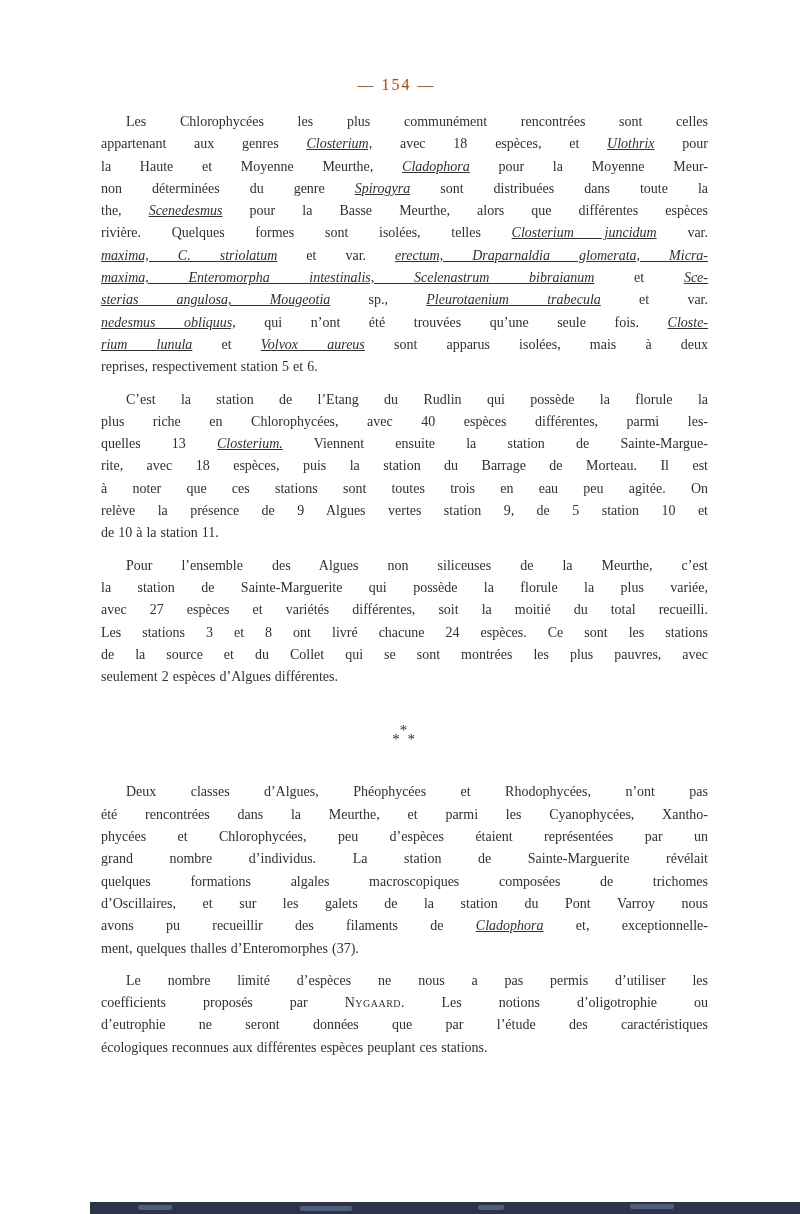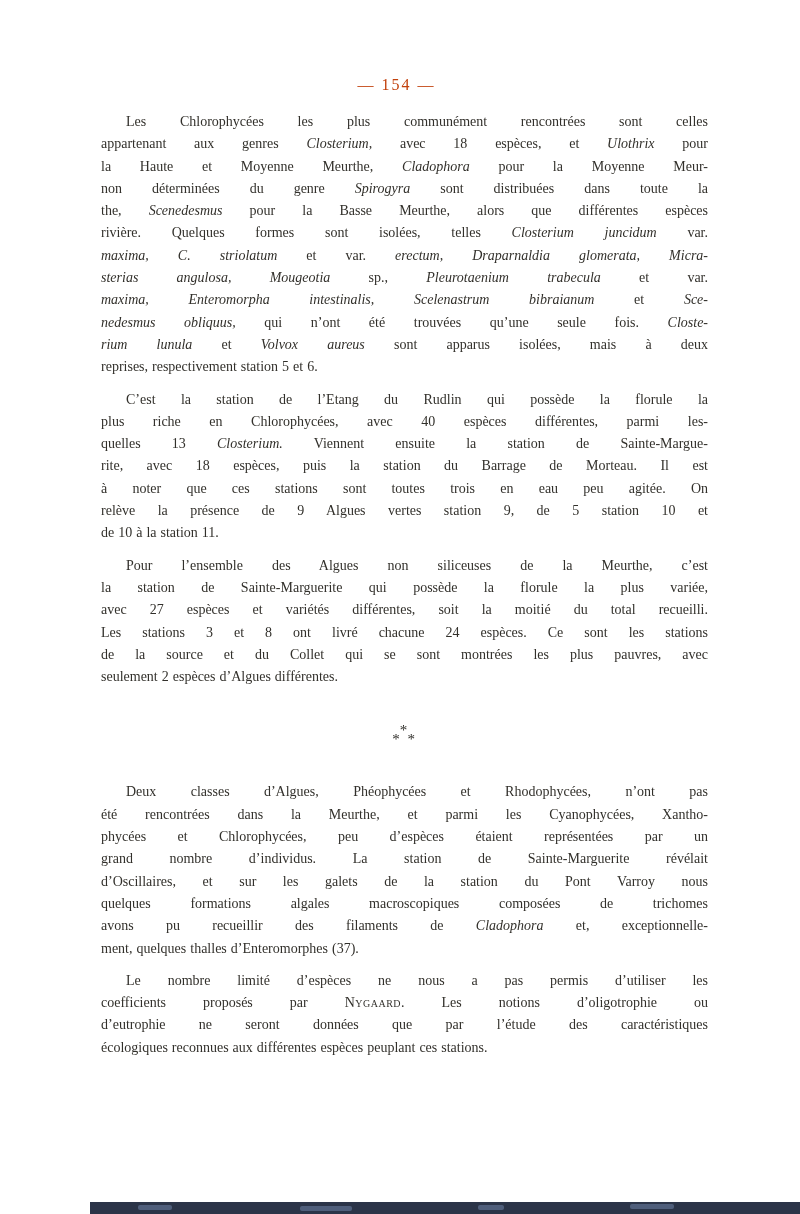--- a/index.html
+++ b/index.html
@@ -37,21 +37,21 @@
     line-height: 22.3px;
     height: 22.3px;
     overflow: hidden;
     text-align: justify;
     text-align-last: justify;
     word-spacing: 0.5px;
     white-space: normal;
   }
   .line.last { text-align-last: left; }
   .line.indent { padding-left: 25px; }
-  .i  { font-style: italic; }
+  .i  { font-style: italic; text-decoration: underline; }
   .sc { font-variant: small-caps; letter-spacing: 0.5px; }
   .asterism {
     margin: 38px 0 37px 0;
     text-align: center;
     font-size: 15px;
     line-height: 9px;
     letter-spacing: 2px;
     color: #2e2c28;
   }
   .scan-strip {
@@ -83,22 +83,22 @@
 
 <div class="text-block">
     <div class="para">
       <div class="line indent"><span>Les Chlorophycées les plus communément rencontrées sont celles</span></div>
       <div class="line"><span>appartenant aux genres </span><span class="i">Closterium,</span><span> avec 18 espèces, et </span><span class="i">Ulothrix</span><span> pour</span></div>
       <div class="line"><span>la Haute et Moyenne Meurthe, </span><span class="i">Cladophora</span><span> pour la Moyenne Meur-</span></div>
       <div class="line"><span>non déterminées du genre </span><span class="i">Spirogyra</span><span> sont distribuées dans toute la</span></div>
       <div class="line"><span>the, </span><span class="i">Scenedesmus</span><span> pour la Basse Meurthe, alors que différentes espèces</span></div>
       <div class="line"><span>rivière. Quelques formes sont isolées, telles </span><span class="i">Closterium juncidum</span><span> var.</span></div>
       <div class="line"><span class="i">maxima, C. striolatum</span><span> et var. </span><span class="i">erectum, Draparnaldia glomerata, Micra-</span></div>
+      <div class="line"><span class="i">maxima, Enteromorpha intestinalis, Scelenastrum bibraianum</span><span> et </span><span class="i">Sce-</span></div>
       <div class="line"><span class="i">sterias angulosa, Mougeotia</span><span> sp., </span><span class="i">Pleurotaenium trabecula</span><span> et var.</span></div>
-      <div class="line"><span class="i">maxima, Enteromorpha intestinalis, Scelenastrum bibraianum</span><span> et </span><span class="i">Sce-</span></div>
       <div class="line"><span class="i">nedesmus obliquus,</span><span> qui n’ont été trouvées qu’une seule fois. </span><span class="i">Closte-</span></div>
       <div class="line"><span class="i">rium lunula</span><span> et </span><span class="i">Volvox aureus</span><span> sont apparus isolées, mais à deux</span></div>
       <div class="line last"><span>reprises, respectivement station 5 et 6.</span></div>
     </div>
     <div class="para">
       <div class="line indent"><span>C’est la station de l’Etang du Rudlin qui possède la florule la</span></div>
       <div class="line"><span>plus riche en Chlorophycées, avec 40 espèces différentes, parmi les-</span></div>
       <div class="line"><span>quelles 13 </span><span class="i">Closterium.</span><span> Viennent ensuite la station de Sainte-Margue-</span></div>
       <div class="line"><span>rite, avec 18 espèces, puis la station du Barrage de Morteau. Il est</span></div>
       <div class="line"><span>à noter que ces stations sont toutes trois en eau peu agitée. On</span></div>
@@ -115,22 +115,22 @@
     </div>
     <div class="asterism">
       <div>*</div>
       <div>* *</div>
     </div>
     <div class="para">
       <div class="line indent"><span>Deux classes d’Algues, Phéophycées et Rhodophycées, n’ont pas</span></div>
       <div class="line"><span>été rencontrées dans la Meurthe, et parmi les Cyanophycées, Xantho-</span></div>
       <div class="line"><span>phycées et Chlorophycées, peu d’espèces étaient représentées par un</span></div>
       <div class="line"><span>grand nombre d’individus. La station de Sainte-Marguerite révélait</span></div>
+      <div class="line"><span>quelques formations algales macroscopiques composées de trichomes</span></div>
       <div class="line"><span>d’Oscillaires, et sur les galets de la station du Pont Varroy nous</span></div>
-      <div class="line"><span>quelques formations algales macroscopiques composées de trichomes</span></div>
       <div class="line"><span>avons pu recueillir des filaments de </span><span class="i">Cladophora</span><span> et, exceptionnelle-</span></div>
       <div class="line last"><span>ment, quelques thalles d’Enteromorphes (37).</span></div>
     </div>
     <div class="para">
       <div class="line indent"><span>Le nombre limité d’espèces ne nous a pas permis d’utiliser les</span></div>
       <div class="line"><span>coefficients proposés par </span><span class="sc">Nygaard</span><span>. Les notions d’oligotrophie ou</span></div>
       <div class="line"><span>d’eutrophie ne seront données que par l’étude des caractéristiques</span></div>
       <div class="line last"><span>écologiques reconnues aux différentes espèces peuplant ces stations.</span></div>
     </div>
   </div>

